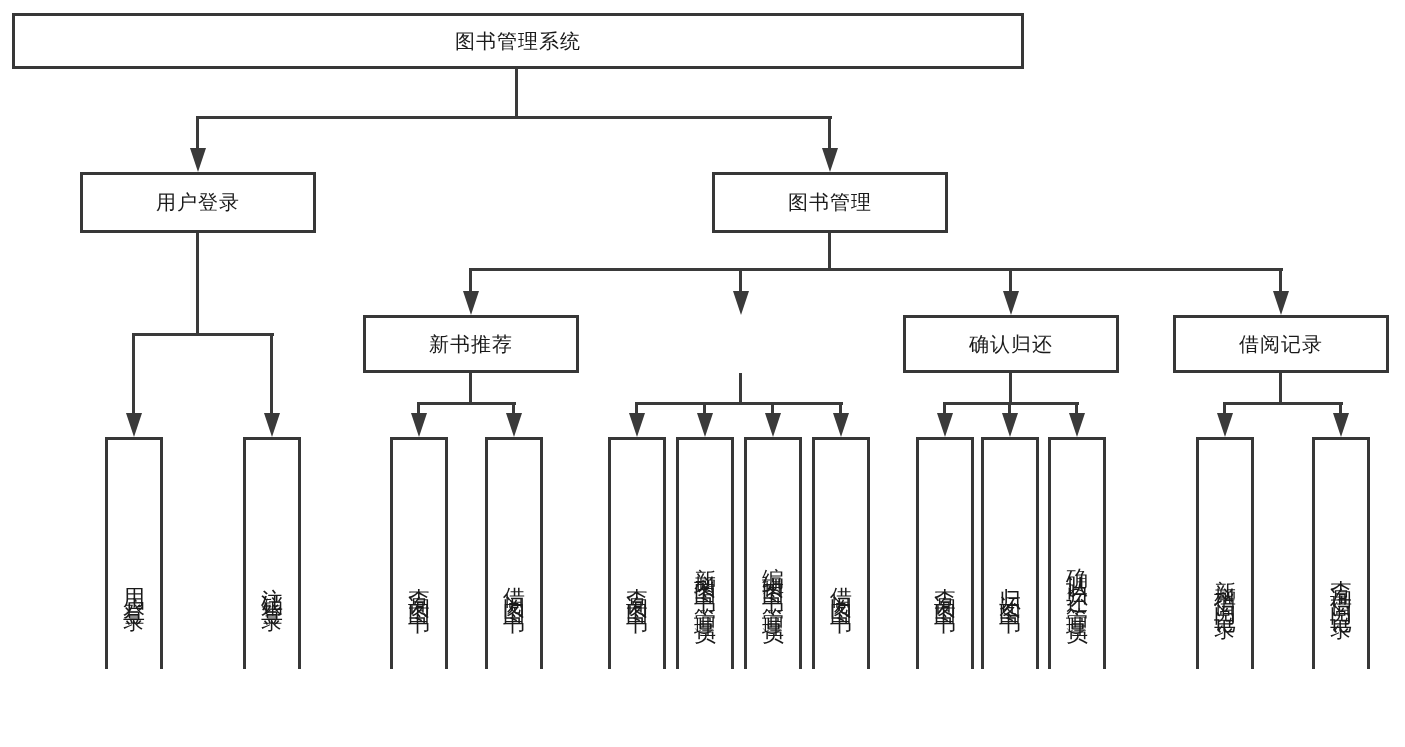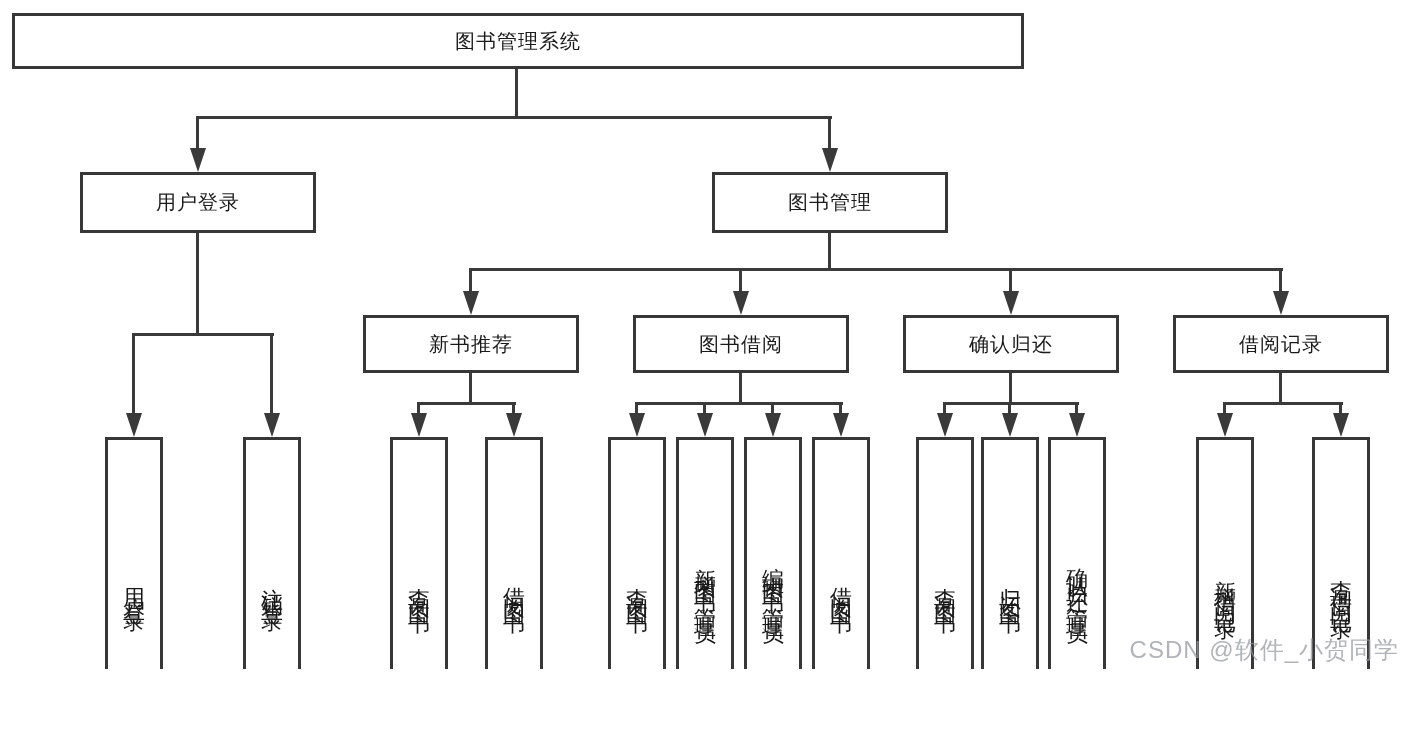--- a/index.html
+++ b/index.html
@@ -104,23 +104,20 @@
   </div>
 
   <div class="box hbox" style="left:363px;top:315px;width:216px;height:58px;">
     <span>新书推荐</span>
   </div>
 
   <div class="box hbox" style="left:712px;top:172px;width:236px;height:61px;">
     <span>图书管理</span>
   </div>
 
-  <div class="box hbox" style="left:633px;top:315px;width:216px;height:58px;">
-    <span>图书借阅</span>
-  </div>
 
   <div class="box hbox" style="left:903px;top:315px;width:216px;height:58px;">
     <span>确认归还</span>
   </div>
 
   <div class="box hbox" style="left:1173px;top:315px;width:216px;height:58px;">
     <span>借阅记录</span>
   </div>
 
   <div class="box vbox" style="left:105px;top:437px;width:58px;height:298px;">
@@ -160,15 +157,14 @@
     <span class="vtext">确认归还（管理员）</span>
   </div>
 
   <div class="box vbox" style="left:1196px;top:437px;width:58px;height:298px;">
     <span class="vtext">新增借阅记录</span>
   </div>
   <div class="box vbox" style="left:1312px;top:437px;width:58px;height:298px;">
     <span class="vtext">查询借阅记录</span>
   </div>
 
-  <div class="watermark">CSDN @软件_小贺同学</div>
 
 </div>
 
 </body></html>

